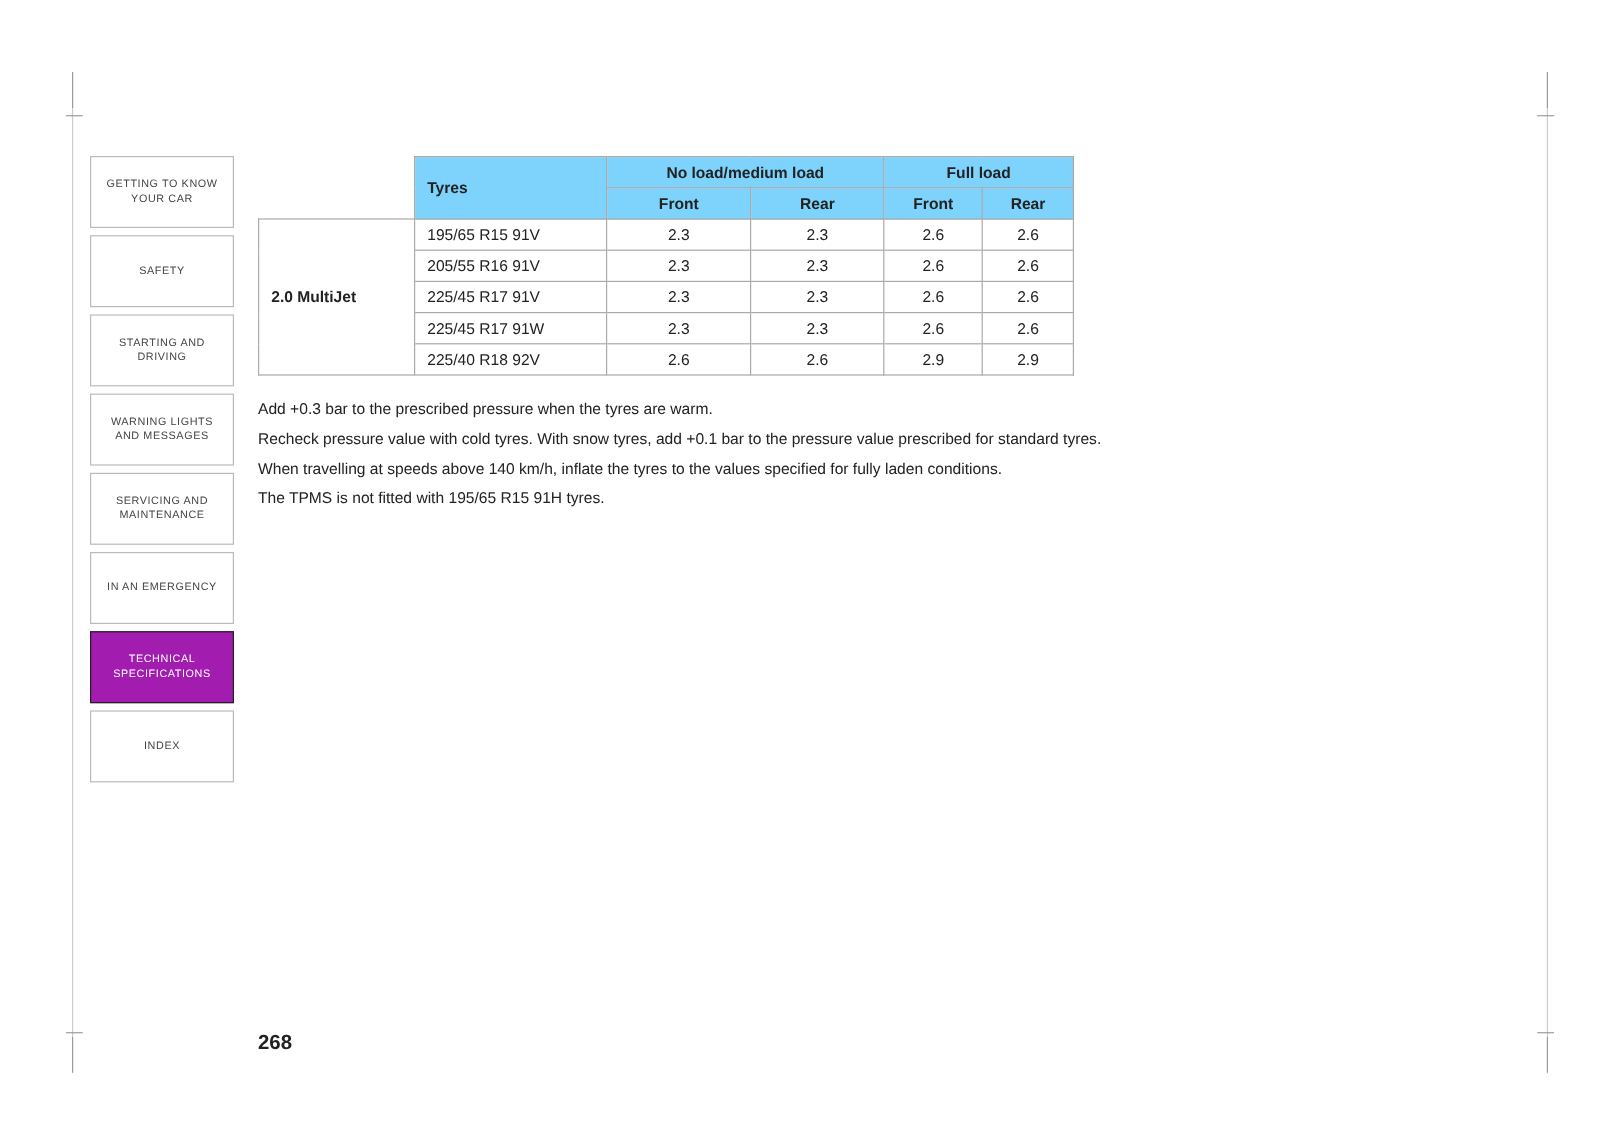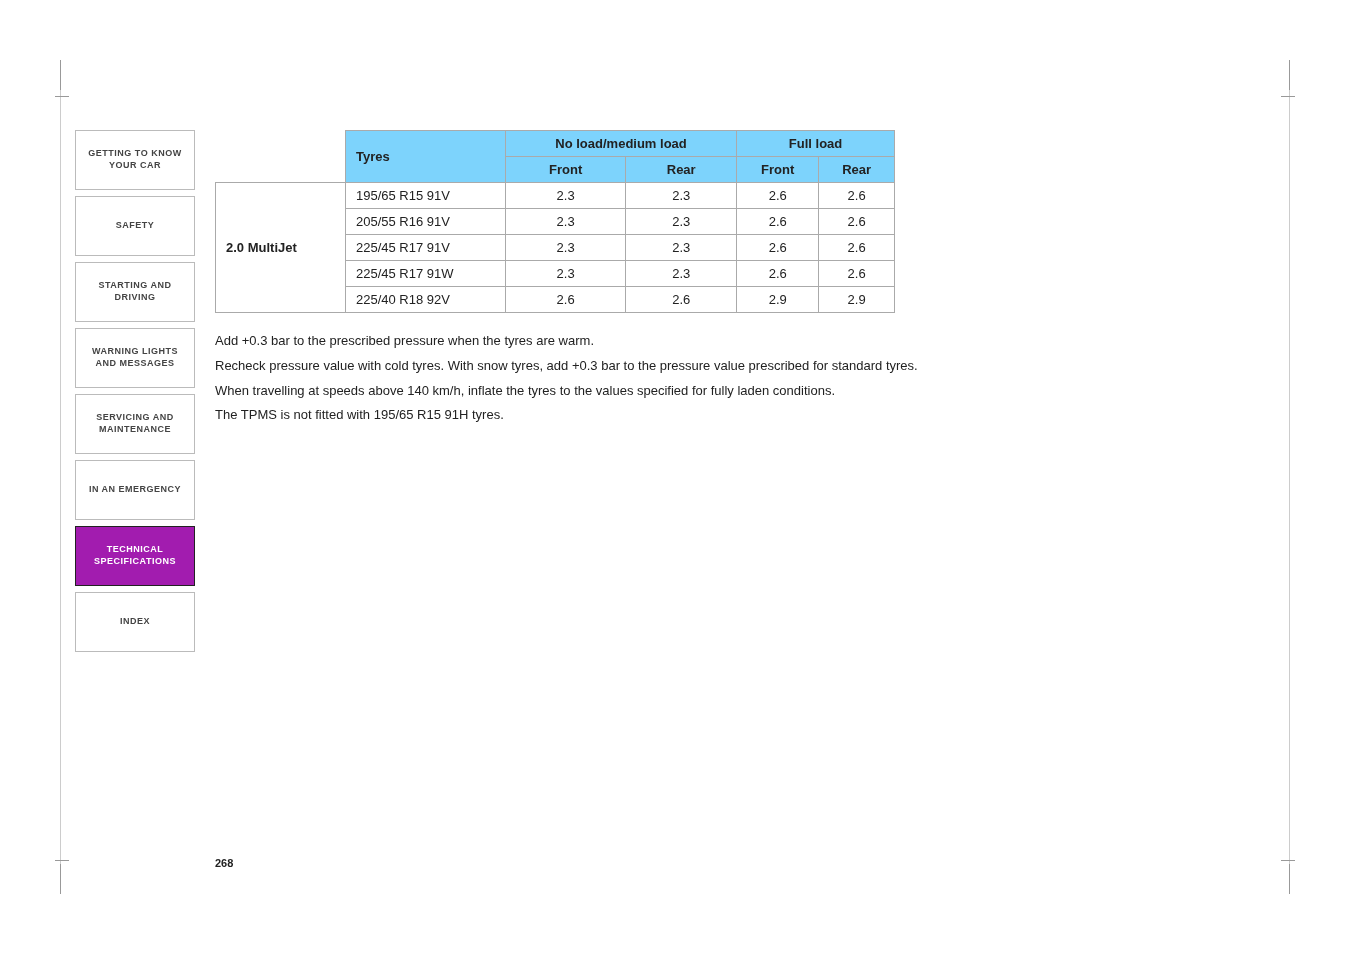--- a/index.html
+++ b/index.html
@@ -81,21 +81,21 @@
       width: 120px;
       min-height: 60px;
       display: flex;
       align-items: center;
       justify-content: center;
       text-align: center;
       border: 1px solid #bbb;
       margin-bottom: 6px;
       padding: 8px 6px;
       font-size: 9px;
-      font-weight: bold;
+      font-weight: normal;
       letter-spacing: 0.5px;
       text-transform: uppercase;
       color: #444;
       cursor: pointer;
       line-height: 1.3;
     }
 
     .sidebar-item.active {
       background: #a21caf;
       color: #fff;
@@ -149,24 +149,24 @@
       max-width: 780px;
     }
 
     .notes p {
       margin-bottom: 4px;
     }
 
     
     .page-number {
       position: absolute;
-      bottom: 85px;
+      bottom: 75px;
       left: 215px;
       font-weight: bold;
-      font-size: 11px;
+      font-size: 17px;
     }
 
     
     .dash-tl {
       position: absolute;
       top: 87px;
       left: 55px;
       font-size: 14px;
       color: #999;
     }
@@ -289,19 +289,19 @@
           <td>2.6</td>
           <td>2.6</td>
           <td>2.9</td>
           <td>2.9</td>
         </tr>
       </tbody>
   </table>
 
   <div class="notes">
     <p>Add +0.3 bar to the prescribed pressure when the tyres are warm.</p>
-    <p>Recheck pressure value with cold tyres. With snow tyres, add +0.3 bar to the pressure value prescribed for standard tyres.</p>
+    <p>Recheck pressure value with cold tyres. With snow tyres, add +0.1 bar to the pressure value prescribed for standard tyres.</p>
     <p>When travelling at speeds above 140 km/h, inflate the tyres to the values specified for fully laden conditions.</p>
     <p>The TPMS is not fitted with 195/65 R15 91H tyres.</p>
   </div>
 </div>
 
 <div class="page-number">268</div>
 
 </body></html>

